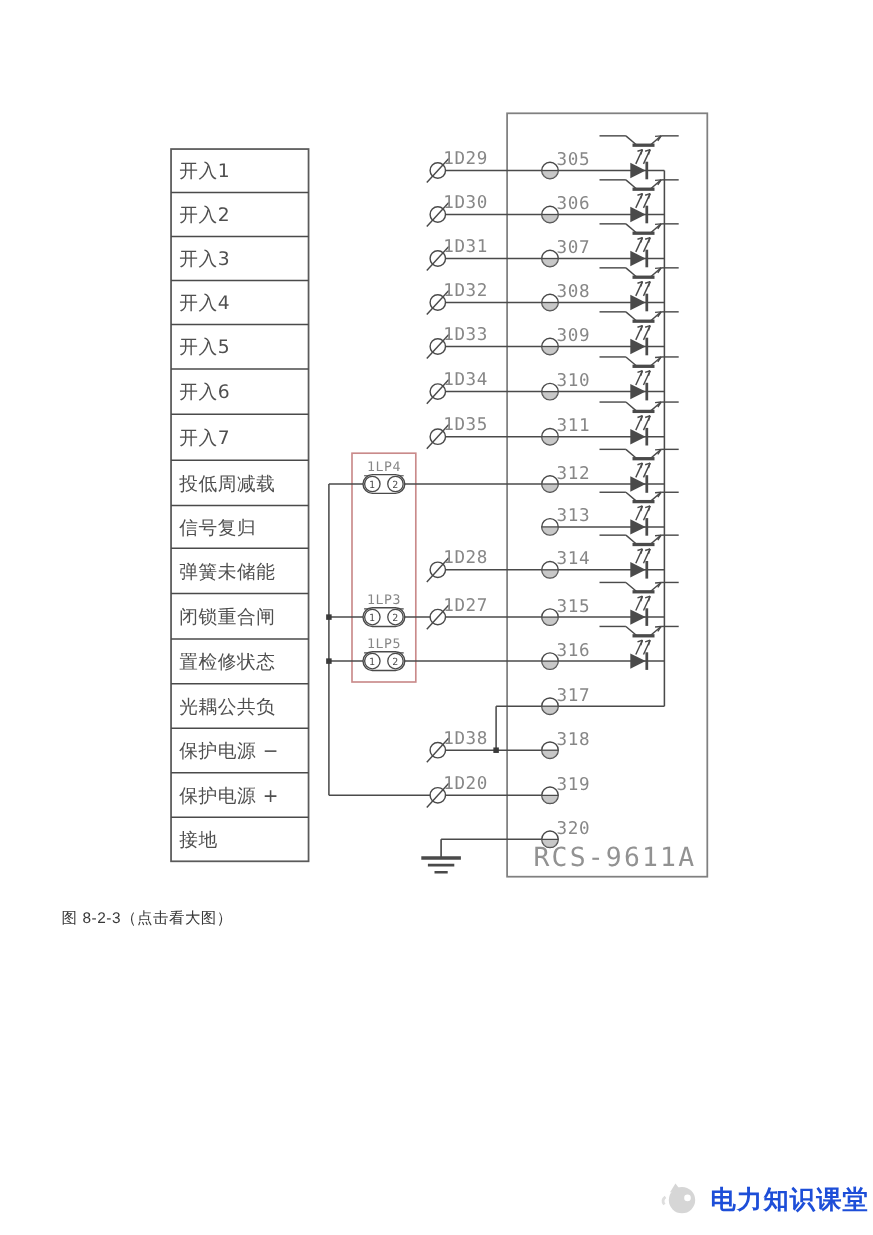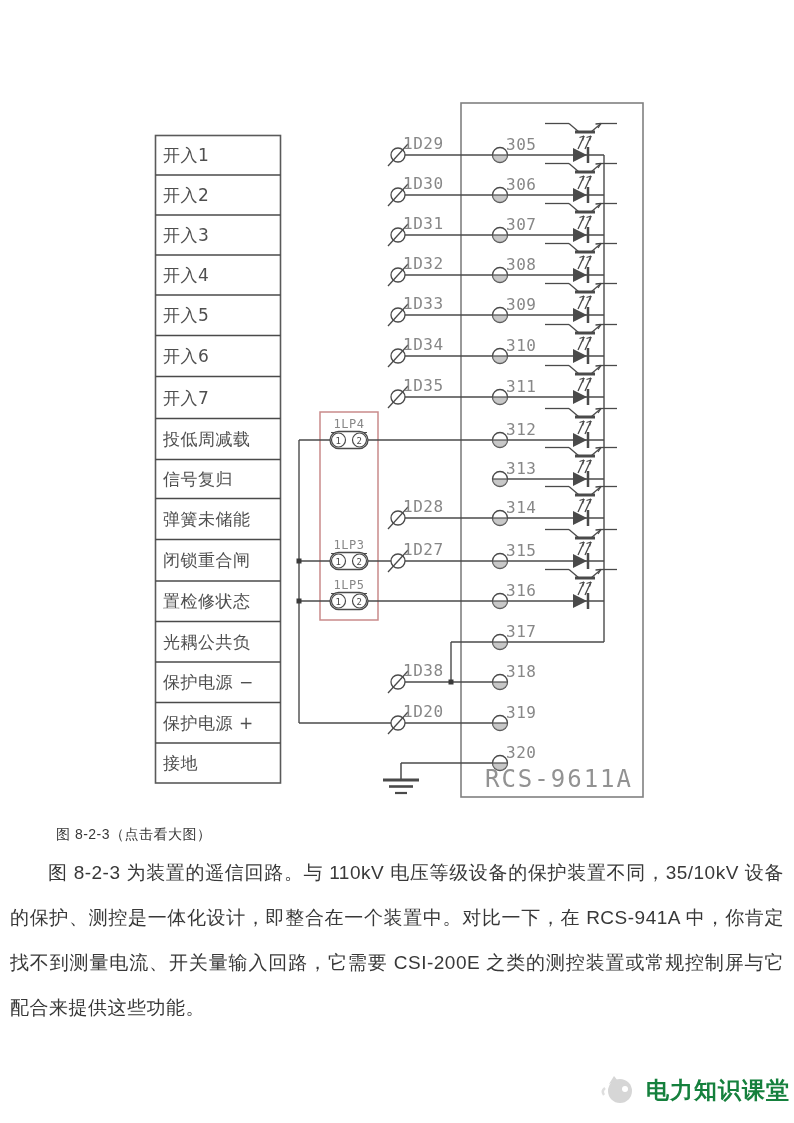--- a/index.html
+++ b/index.html
@@ -7,21 +7,21 @@
         font-family:"Liberation Sans","DejaVu Sans",sans-serif;}
   #diagram-figure{position:absolute;left:0;top:0;width:794px;height:812px;}
   #diagram-svg{position:absolute;left:0;top:0;}
   #figure-caption{position:absolute;left:56px;top:822px;font-size:14px;line-height:24px;
         color:#383838;font-weight:500;letter-spacing:.5px;}
   #article-paragraph{position:absolute;left:10px;top:850px;width:774px;font-size:19px;
         line-height:45px;color:#383838;font-weight:500;letter-spacing:.5px;
         text-indent:38px;text-align:justify;}
   #brand-watermark{position:absolute;right:4px;top:1070px;height:40px;display:flex;
         align-items:center;gap:7px;}
-  #brand-name{font-size:23px;font-weight:bold;color:#15803d;letter-spacing:1px;}
+  #brand-name{font-size:23px;font-weight:bold;color:#1d4ed8;letter-spacing:1px;}
 </style>
 </head>
 <body>
 
 <div id="page">
 
   <div id="diagram-figure">
     <svg id="diagram-svg" width="794" height="812" viewBox="0 0 794 812">
         <rect x="155.5" y="135.5" width="125" height="647.5" fill="none" stroke="#5a5a5a" stroke-width="1.6"></rect>
         <line x1="155.5" y1="175" x2="280.5" y2="175" stroke="#4a4a4a" stroke-width="1.4"></line>
@@ -478,21 +478,20 @@
           <line x1="383" y1="780" x2="419" y2="780" stroke="#4a4a4a" stroke-width="3"></line>
           <line x1="389" y1="786.5" x2="413" y2="786.5" stroke="#4a4a4a" stroke-width="2.6"></line>
           <line x1="395" y1="793" x2="407" y2="793" stroke="#4a4a4a" stroke-width="2.2"></line>
         </g>
         <text x="633" y="787" font-size="24" text-anchor="end" fill="#929292" letter-spacing="2" font-family="DejaVu Sans Mono, monospace">RCS-9611A</text>
       </svg>
   </div>
 
   <div id="figure-caption">图 8-2-3（点击看大图）</div>
 
-  <div id="article-paragraph">图 8-2-3 为装置的遥信回路。与 110kV 电压等级设备的保护装置不同，35/10kV 设备的保护、测控是一体化设计，即整合在一个装置中。对比一下，在 RCS-941A 中，你肯定找不到测量电流、开关量输入回路，它需要 CSI-200E 之类的测控装置或常规控制屏与它配合来提供这些功能。</div>
 
   <div id="brand-watermark">
     <svg width="40" height="36" viewBox="0 0 40 36">
       <path d="M 10 12 L 15 4 L 19 9 Z" fill="#d6d6d6"></path>
       <circle cx="21" cy="19" r="12" fill="#d6d6d6"></circle>
       <circle cx="26" cy="17" r="3" fill="#ffffff"></circle>
       <path d="M 6 16 q -4 3 -1 7" stroke="#dedede" stroke-width="2.5" fill="none"></path>
     </svg>
     <span id="brand-name">电力知识课堂</span>
   </div>

